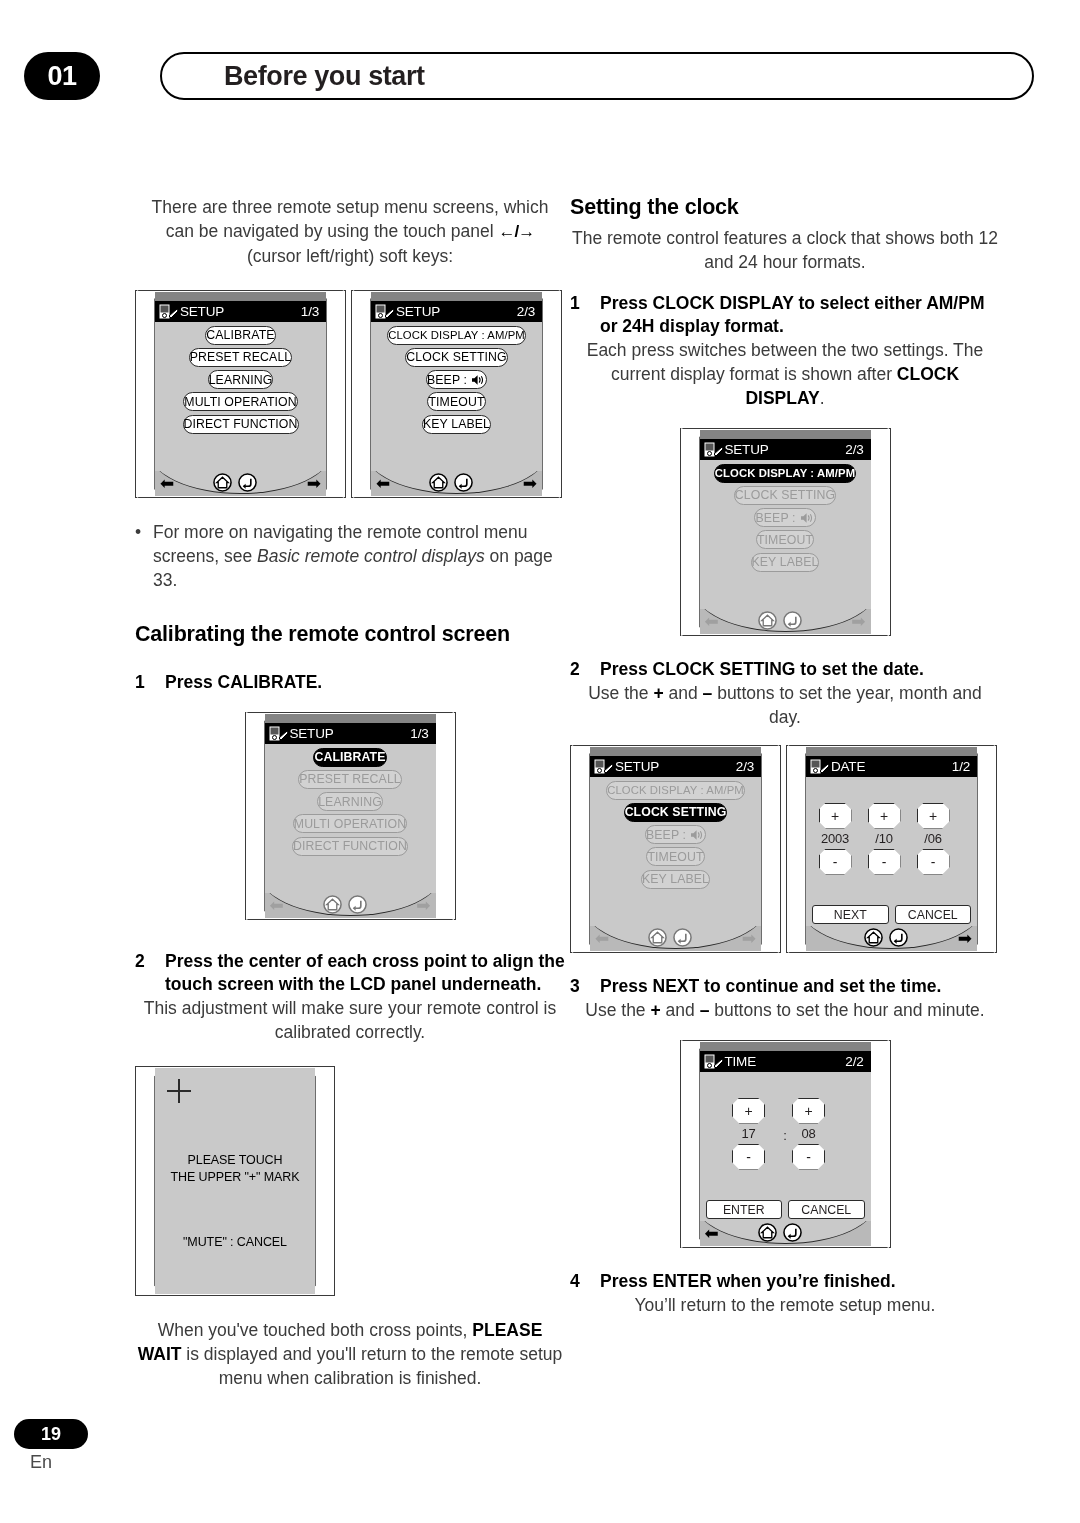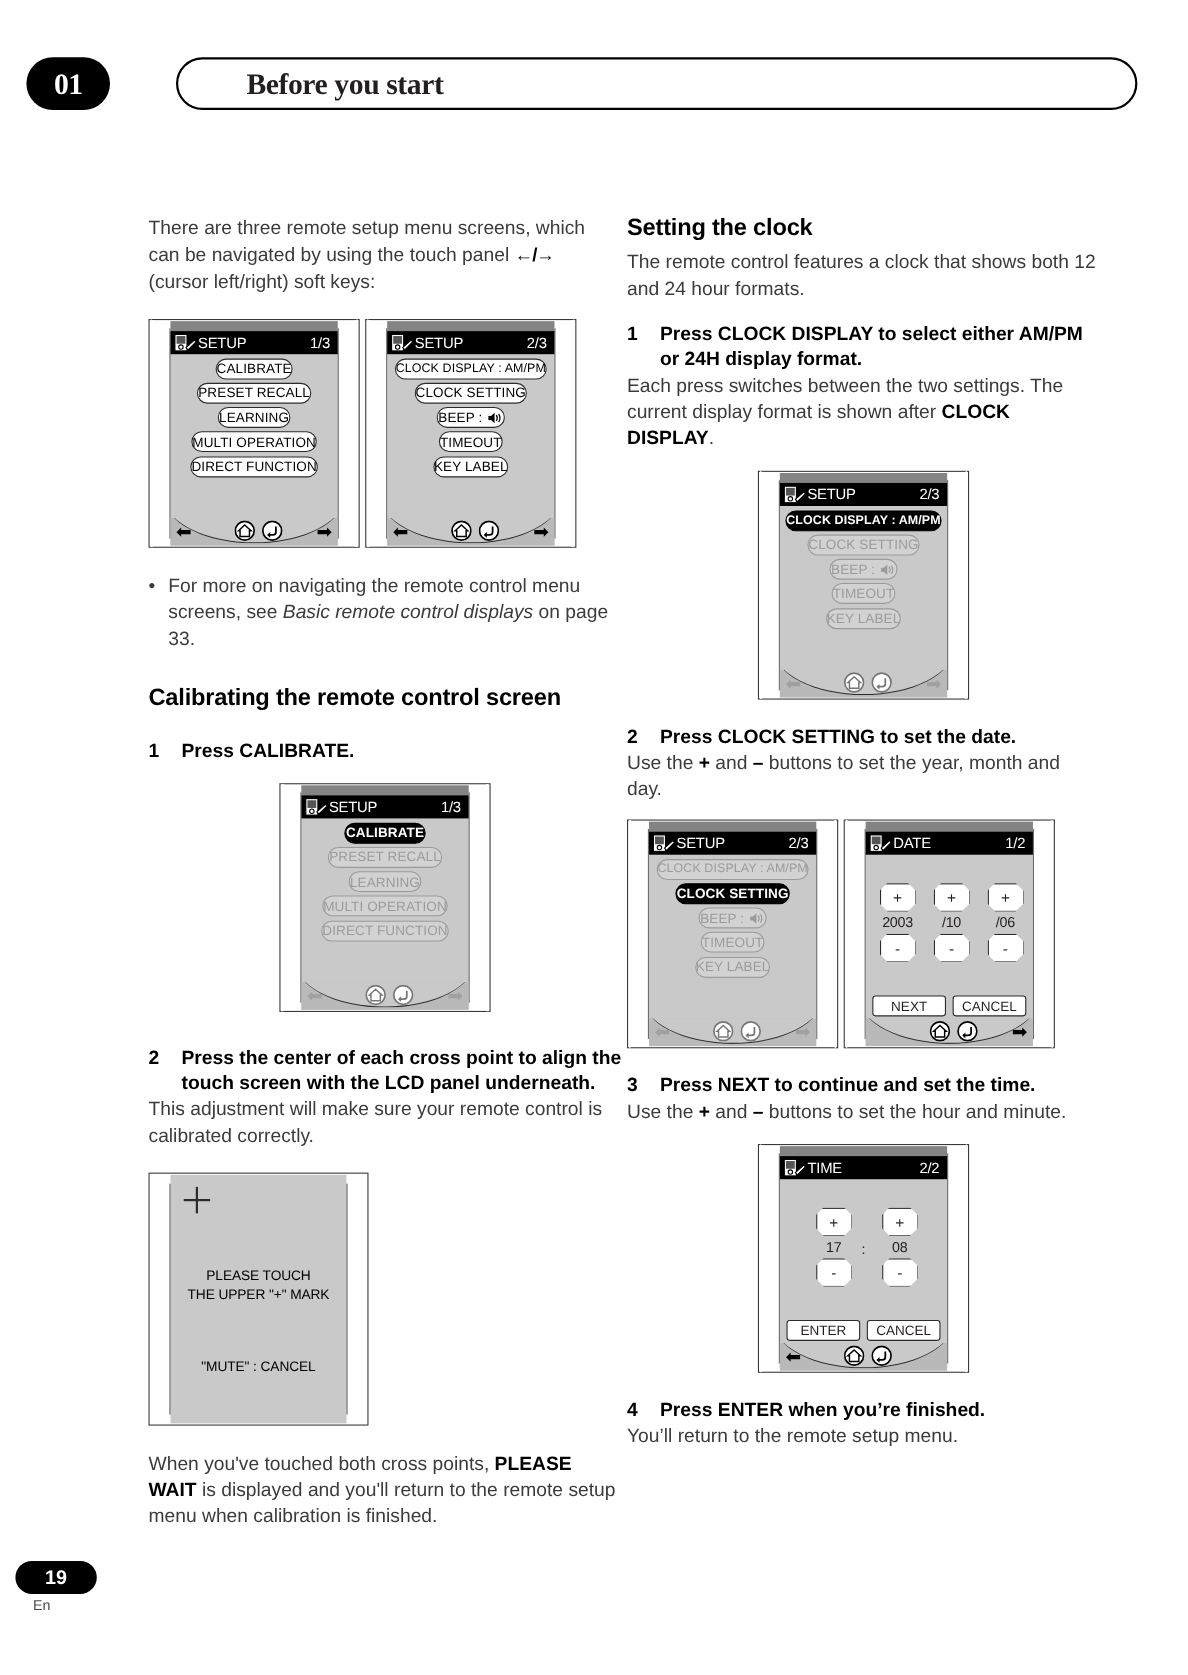--- a/index.html
+++ b/index.html
@@ -5,21 +5,21 @@
   html,body{margin:0;padding:0;}
   body{
     width:1080px; height:1523px; position:relative;
     background:#ffffff;
     font-family:"Liberation Sans", sans-serif;
     color:#231f20;
     overflow:hidden;
   }
   
   #chapter-header{
-    position:absolute; left:24px; top:52px; width:1010px; height:48px;font-family:Liberation Serif, serif;
+    position:absolute; left:24px; top:52px; width:1010px; height:48px;
   }
   #chapter-num{
     position:absolute; left:0; top:0; width:76px; height:48px;
     background:#000; border-radius:24px;
     color:#fff; font-weight:bold; font-size:27px;
     display:flex; align-items:center; justify-content:center;
     letter-spacing:-0.5px;
     z-index:2;
   }
   #chapter-title-pill{
@@ -35,20 +35,21 @@
   }
 
   
   .col{ position:absolute; top:195px; width:430px; }
   #col-left{ left:135px; }
   #col-right{ left:570px; }
 
   p.body{
     margin:0 0 0 0; font-size:17.5px; line-height:24px; color:#3b3b3b;
     font-weight:400;
+    text-align:center;
   }
   .gap-m{ height:22px; }
   .gap-l{ height:30px; }
   h2.section{
     margin:0; font-size:21.5px; font-weight:bold; color:#000;
     letter-spacing:-0.2px;
   }
   .step{
     display:flex; font-size:17.5px; font-weight:bold; color:#000;
     line-height:23px;
@@ -57,21 +58,21 @@
   .step .txt{ flex:1; }
   .bullet{ display:flex; font-size:17.5px; line-height:24px; color:#3b3b3b; }
   .bullet .dot{ width:18px; flex:0 0 18px; }
   .bullet .txt{ flex:1; }
   .ital{ font-style:italic; }
   .bld{ font-weight:bold; color:#000; }
   .arrgl{ font-size:17px; letter-spacing:-1px; }
 
   
   .remote{
-    position:relative; width:192px; height:208px;
+    position:relative; width:211px; height:208px;
     box-sizing:border-box;
   }
   .remote .bezel{
     position:absolute; inset:0;
     border:1.6px solid #3a3a3a;
     background:#ffffff;
     box-sizing:border-box;
   }
   .remote .bev-l,.remote .bev-r{
     position:absolute; top:0; height:100%; width:19px;
@@ -209,21 +210,21 @@
   }
 
   
   #footer-pill{
     position:absolute; left:14px; top:1419px; width:74px; height:30px;
     background:#000; border-radius:15px;
     color:#fff; font-weight:bold; font-size:18px;
     display:flex; align-items:center; justify-content:center;
   }
   #footer-lang{
-    position:absolute; left:30px; top:1452px; font-size:13px; color:#4a4a4a;
+    position:absolute; left:30px; top:1452px; font-size:18px; color:#4a4a4a;
   }
 </style>
 </head>
 <body>
 
 <div id="chapter-header">
   <div id="chapter-num">01</div>
   <div id="chapter-title-pill"></div>
   <div id="chapter-title">Before you start</div>
 </div>

